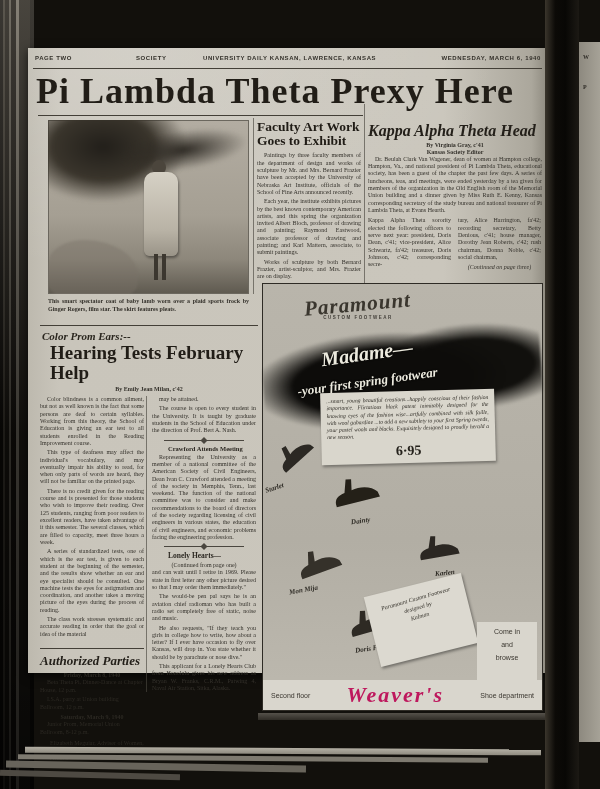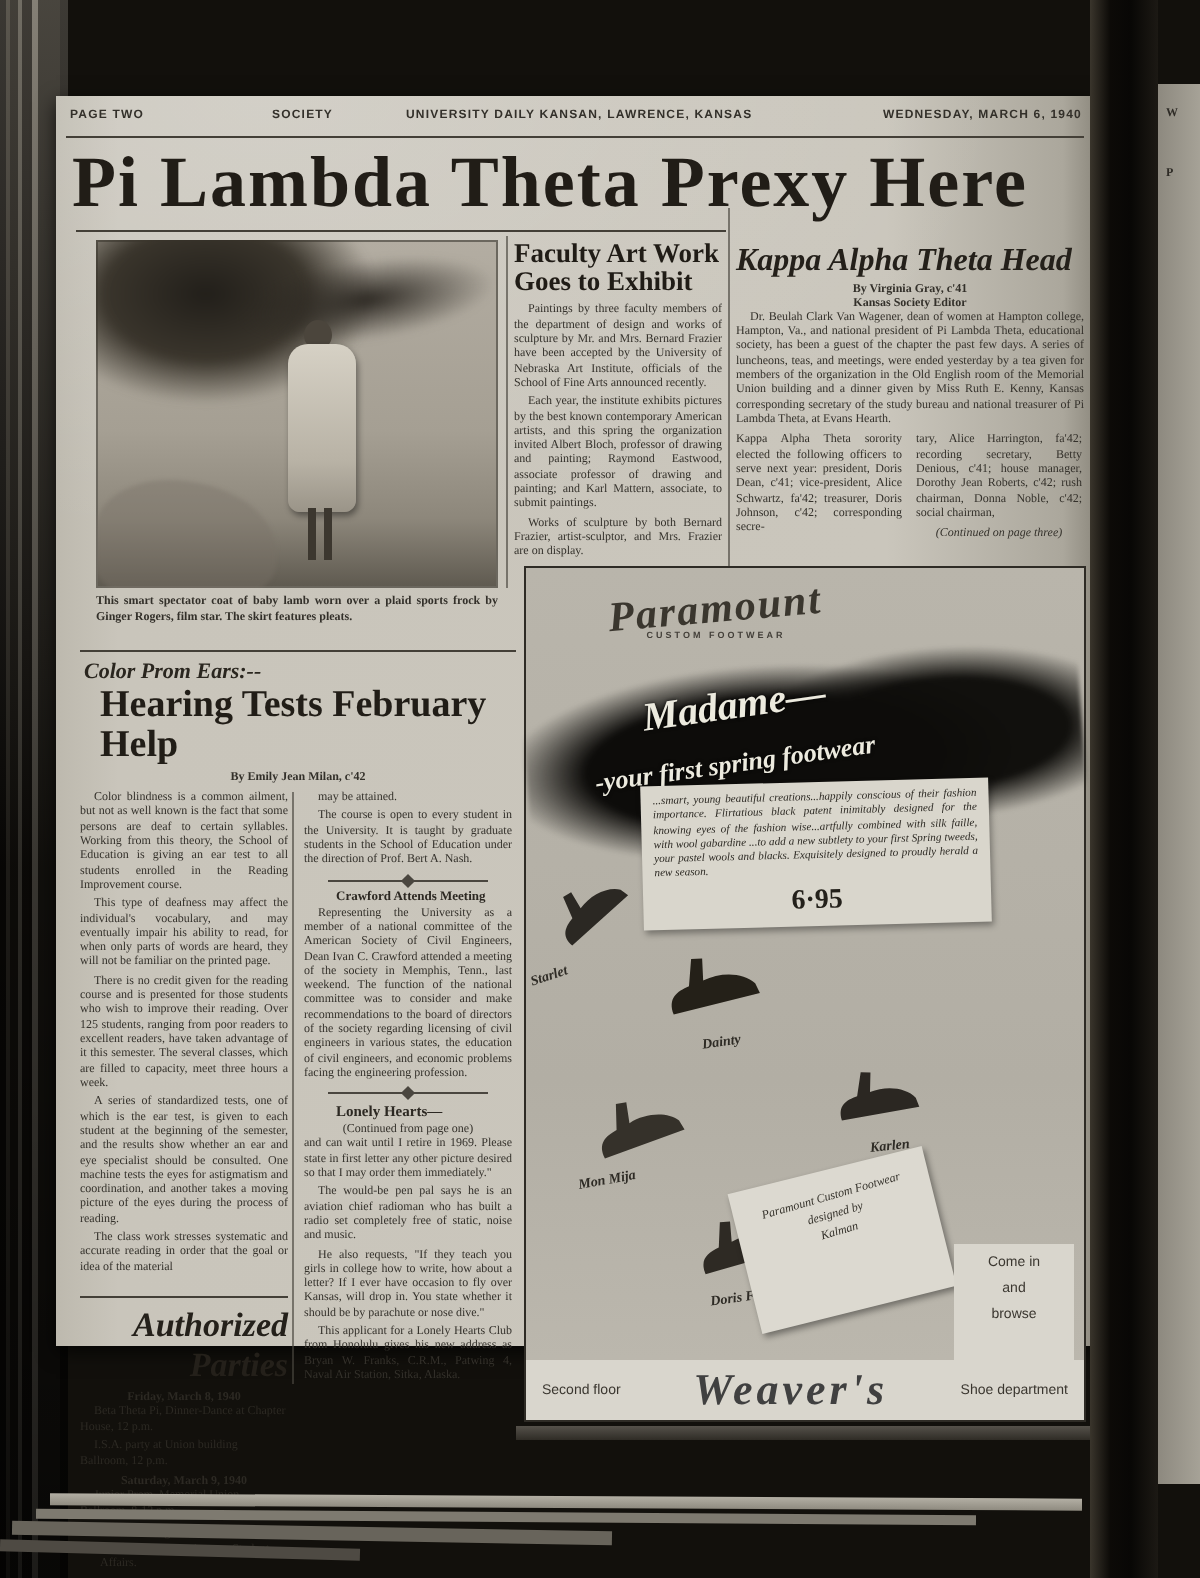--- a/index.html
+++ b/index.html
@@ -79,21 +79,21 @@
   .colB{position:absolute;left:124px;top:348px;width:104px;}
 
   .subhead{font-size:6.5px;font-weight:bold;margin:2px 0;color:#2c2822;padding-left:16px;}
   .divider{position:relative;height:6px;margin:2px 12px;}
   .divider:before{content:"";position:absolute;left:0;right:0;top:3px;height:1px;background:#4a463f;}
   .divider:after{content:"";position:absolute;left:50%;top:1px;width:5px;height:5px;background:#4a463f;
     transform:translateX(-50%) rotate(45deg);}
 
   
   .parties{margin-top:10px;}
-  .parties h3{margin:4px 0 2px 0;font-size:17px;font-style:italic;font-weight:bold;text-align:right;color:#24201a;}
+  .parties h3{margin:4px 0 2px 0;font-size:13px;font-style:italic;font-weight:bold;text-align:left;color:#24201a;}
   .day{font-size:6px;font-weight:bold;text-align:center;margin:3px 0 1px 0;}
   .party-item{font-size:6px;line-height:1.25;text-indent:7px;text-align:left;margin:0 0 2px 0;}
   .signature{font-size:6px;line-height:1.25;margin:4px 0 0 10px;text-align:left;}
 
   
   .ad{position:absolute;left:235px;top:236px;width:279px;height:426px;
     background:linear-gradient(180deg,#b9b5ab,#b2aea4 60%,#bdb9af);
     box-shadow:0 0 0 1px #2e2b25;}
   .ad-brand{position:absolute;left:30px;top:8px;width:130px;text-align:center;}
   .ad-brand .script{font-size:21px;font-style:italic;font-weight:bold;color:#3a362e;
@@ -116,21 +116,21 @@
   .shoe-label{position:absolute;font-size:7px;font-style:italic;font-weight:bold;color:#2e2b25;white-space:nowrap;}
   .note-card{position:absolute;left:108px;top:300px;width:100px;height:62px;background:#dcd9d0;
     transform:rotate(-14deg);box-shadow:1px 2px 3px rgba(0,0,0,.4);text-align:center;padding-top:10px;}
   .note-card div{font-size:6px;font-style:italic;color:#35322b;line-height:1.5;transform:rotate(-2deg);}
   .come-in{position:absolute;left:214px;top:338px;width:60px;height:64px;background:#d9d6cd;text-align:center;
     font-family:"Liberation Sans",sans-serif;}
   .come-in div{font-size:7px;color:#3a362f;margin-top:6px;}
   .ad-bottom{position:absolute;left:0;bottom:0;width:279px;height:30px;background:#d9d6cd;
     display:flex;align-items:center;justify-content:space-between;padding:0 8px;box-sizing:border-box;}
   .ad-bottom .floor,.ad-bottom .dept{font-size:7px;color:#3a362f;font-family:"Liberation Sans",sans-serif;}
-  .ad-bottom .store{font-size:22px;font-style:italic;font-weight:bold;letter-spacing:2px;color:#404040;}
+  .ad-bottom .store{font-size:22px;font-style:italic;font-weight:bold;letter-spacing:2px;color:#be185d;}
   .ad-shadow{position:absolute;left:230px;top:665px;width:288px;height:7px;
     background:linear-gradient(180deg,#55514a,#2f2c26);}
 
   
   .sheet{position:absolute;background:linear-gradient(180deg,#b1ad a2,#9a968b);}
   .s1{left:25px;top:748px;width:516px;height:6px;background:linear-gradient(180deg,#b3afa4,#8f8b80);transform:rotate(.3deg);}
   .s2{left:18px;top:756px;width:470px;height:5px;background:#7e7a70;transform:rotate(.4deg);}
   .s3{left:6px;top:763px;width:300px;height:7px;background:#68645b;transform:rotate(1deg);}
   .s4{left:0px;top:772px;width:180px;height:6px;background:#4e4a43;transform:rotate(1.5deg);}
 </style>

